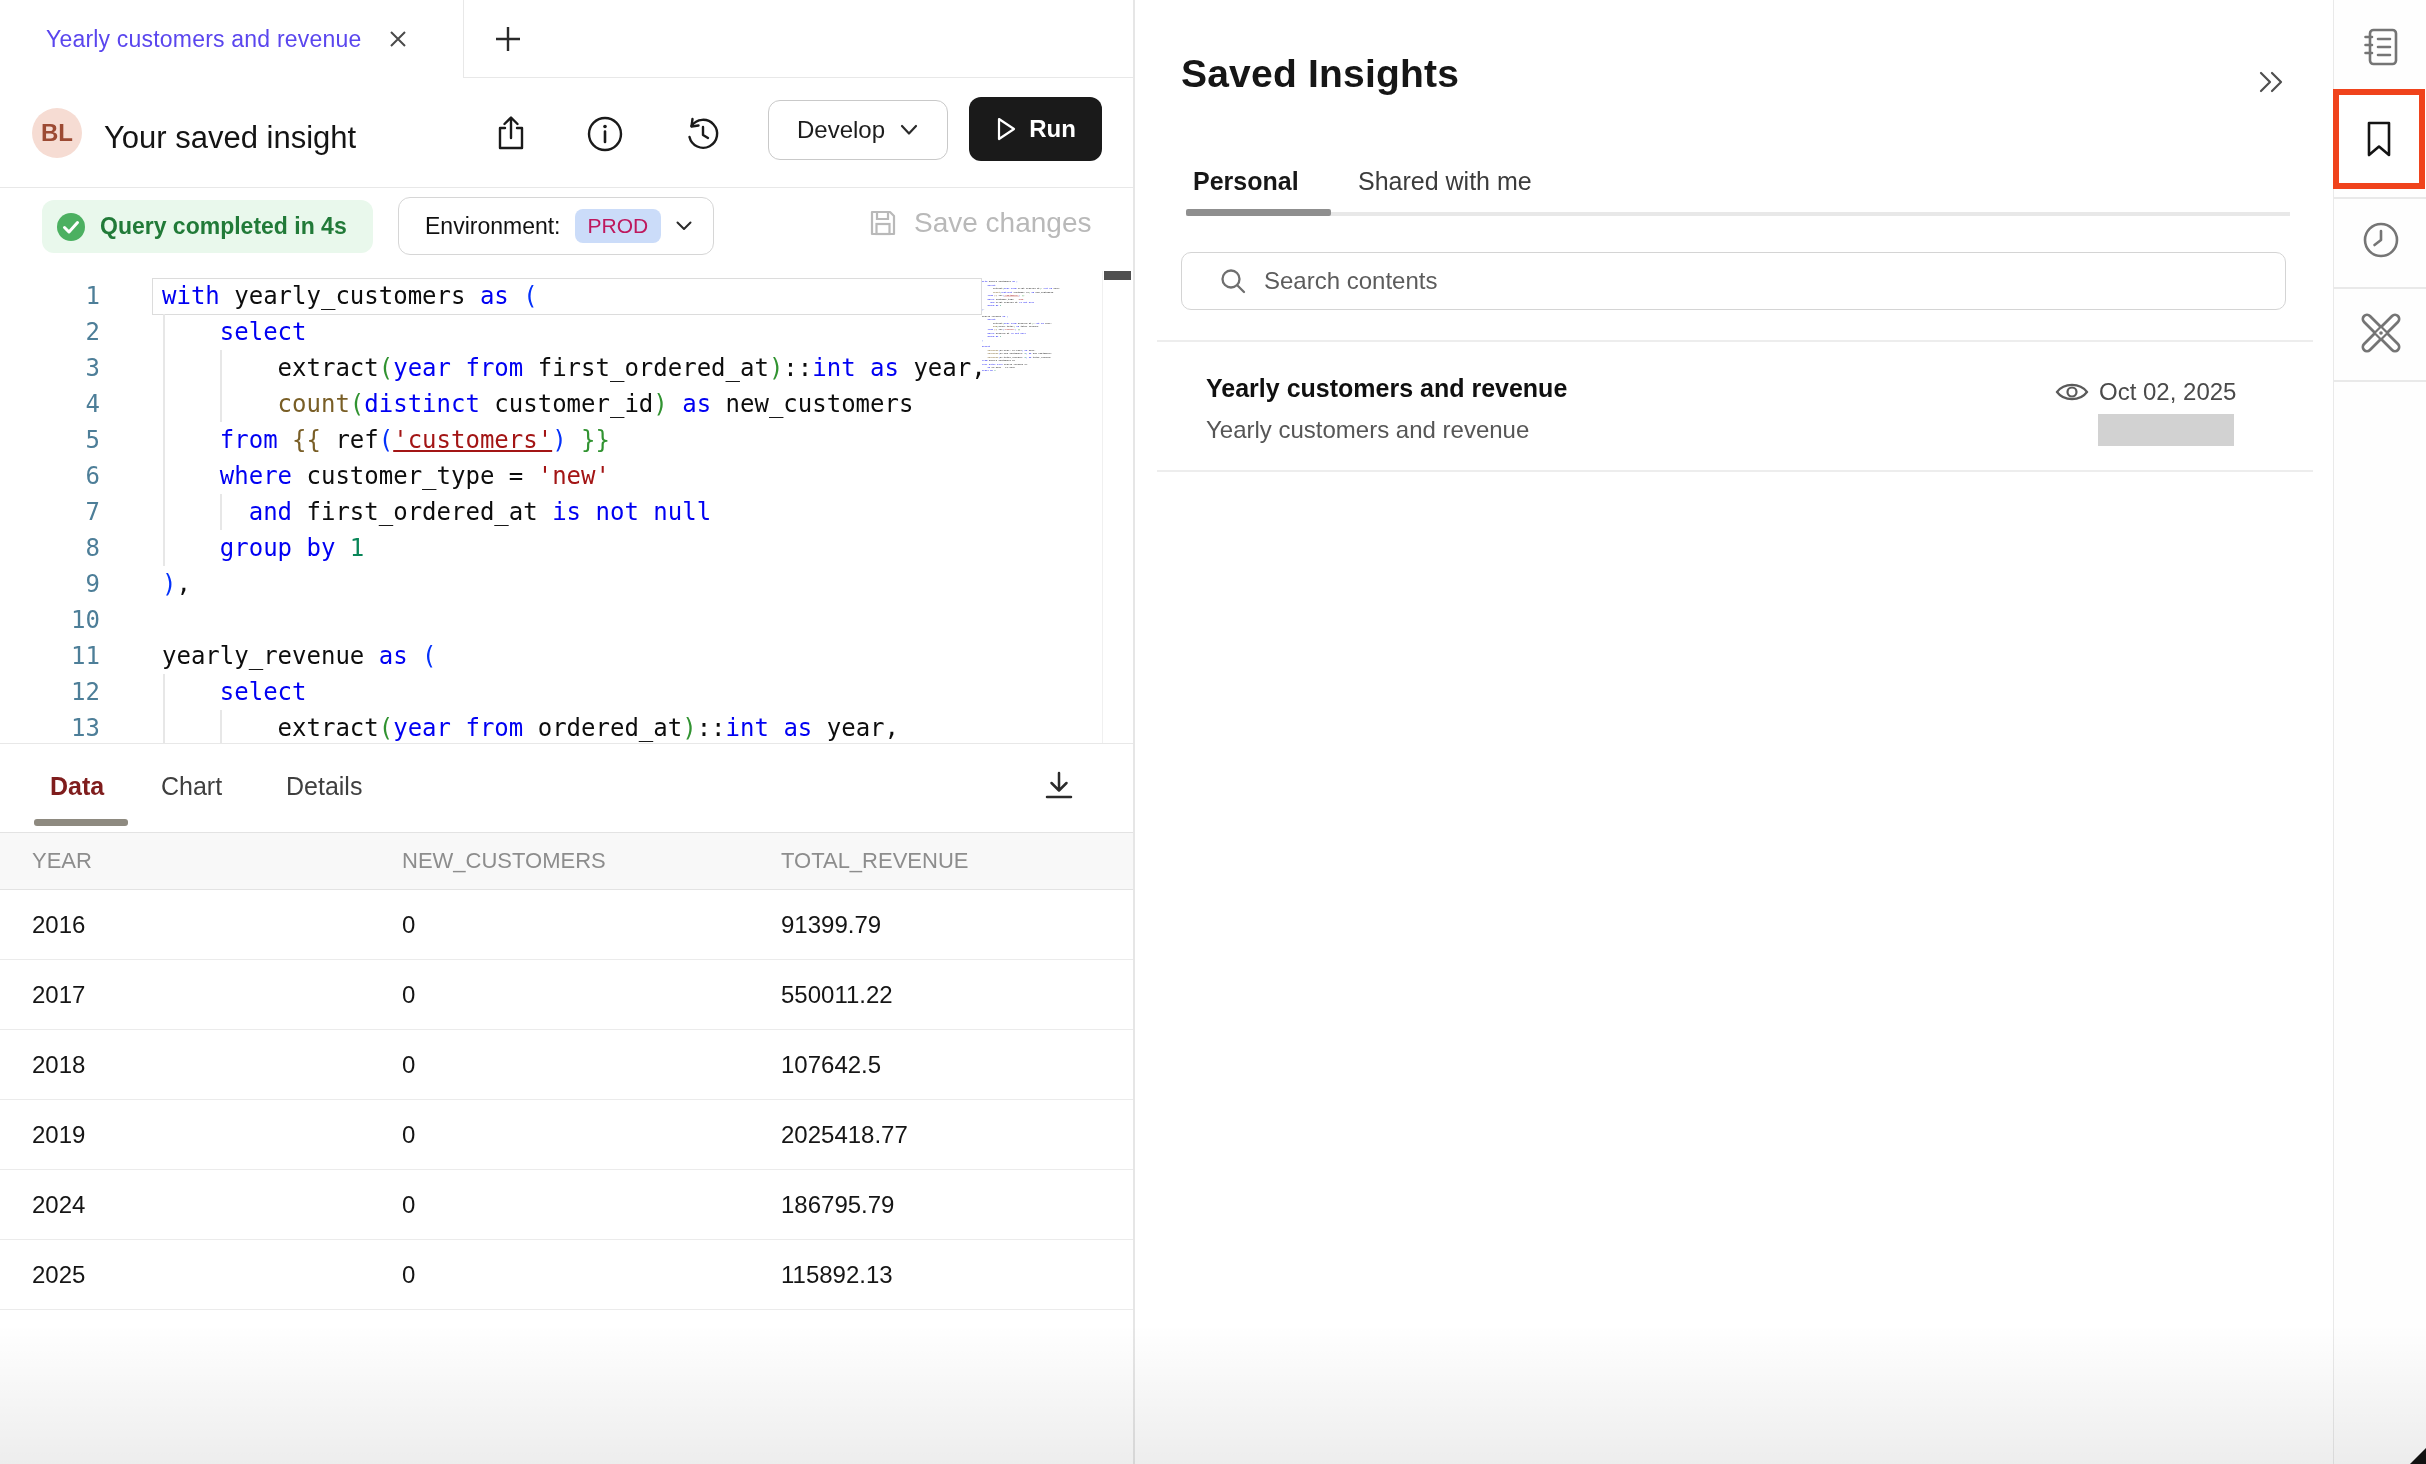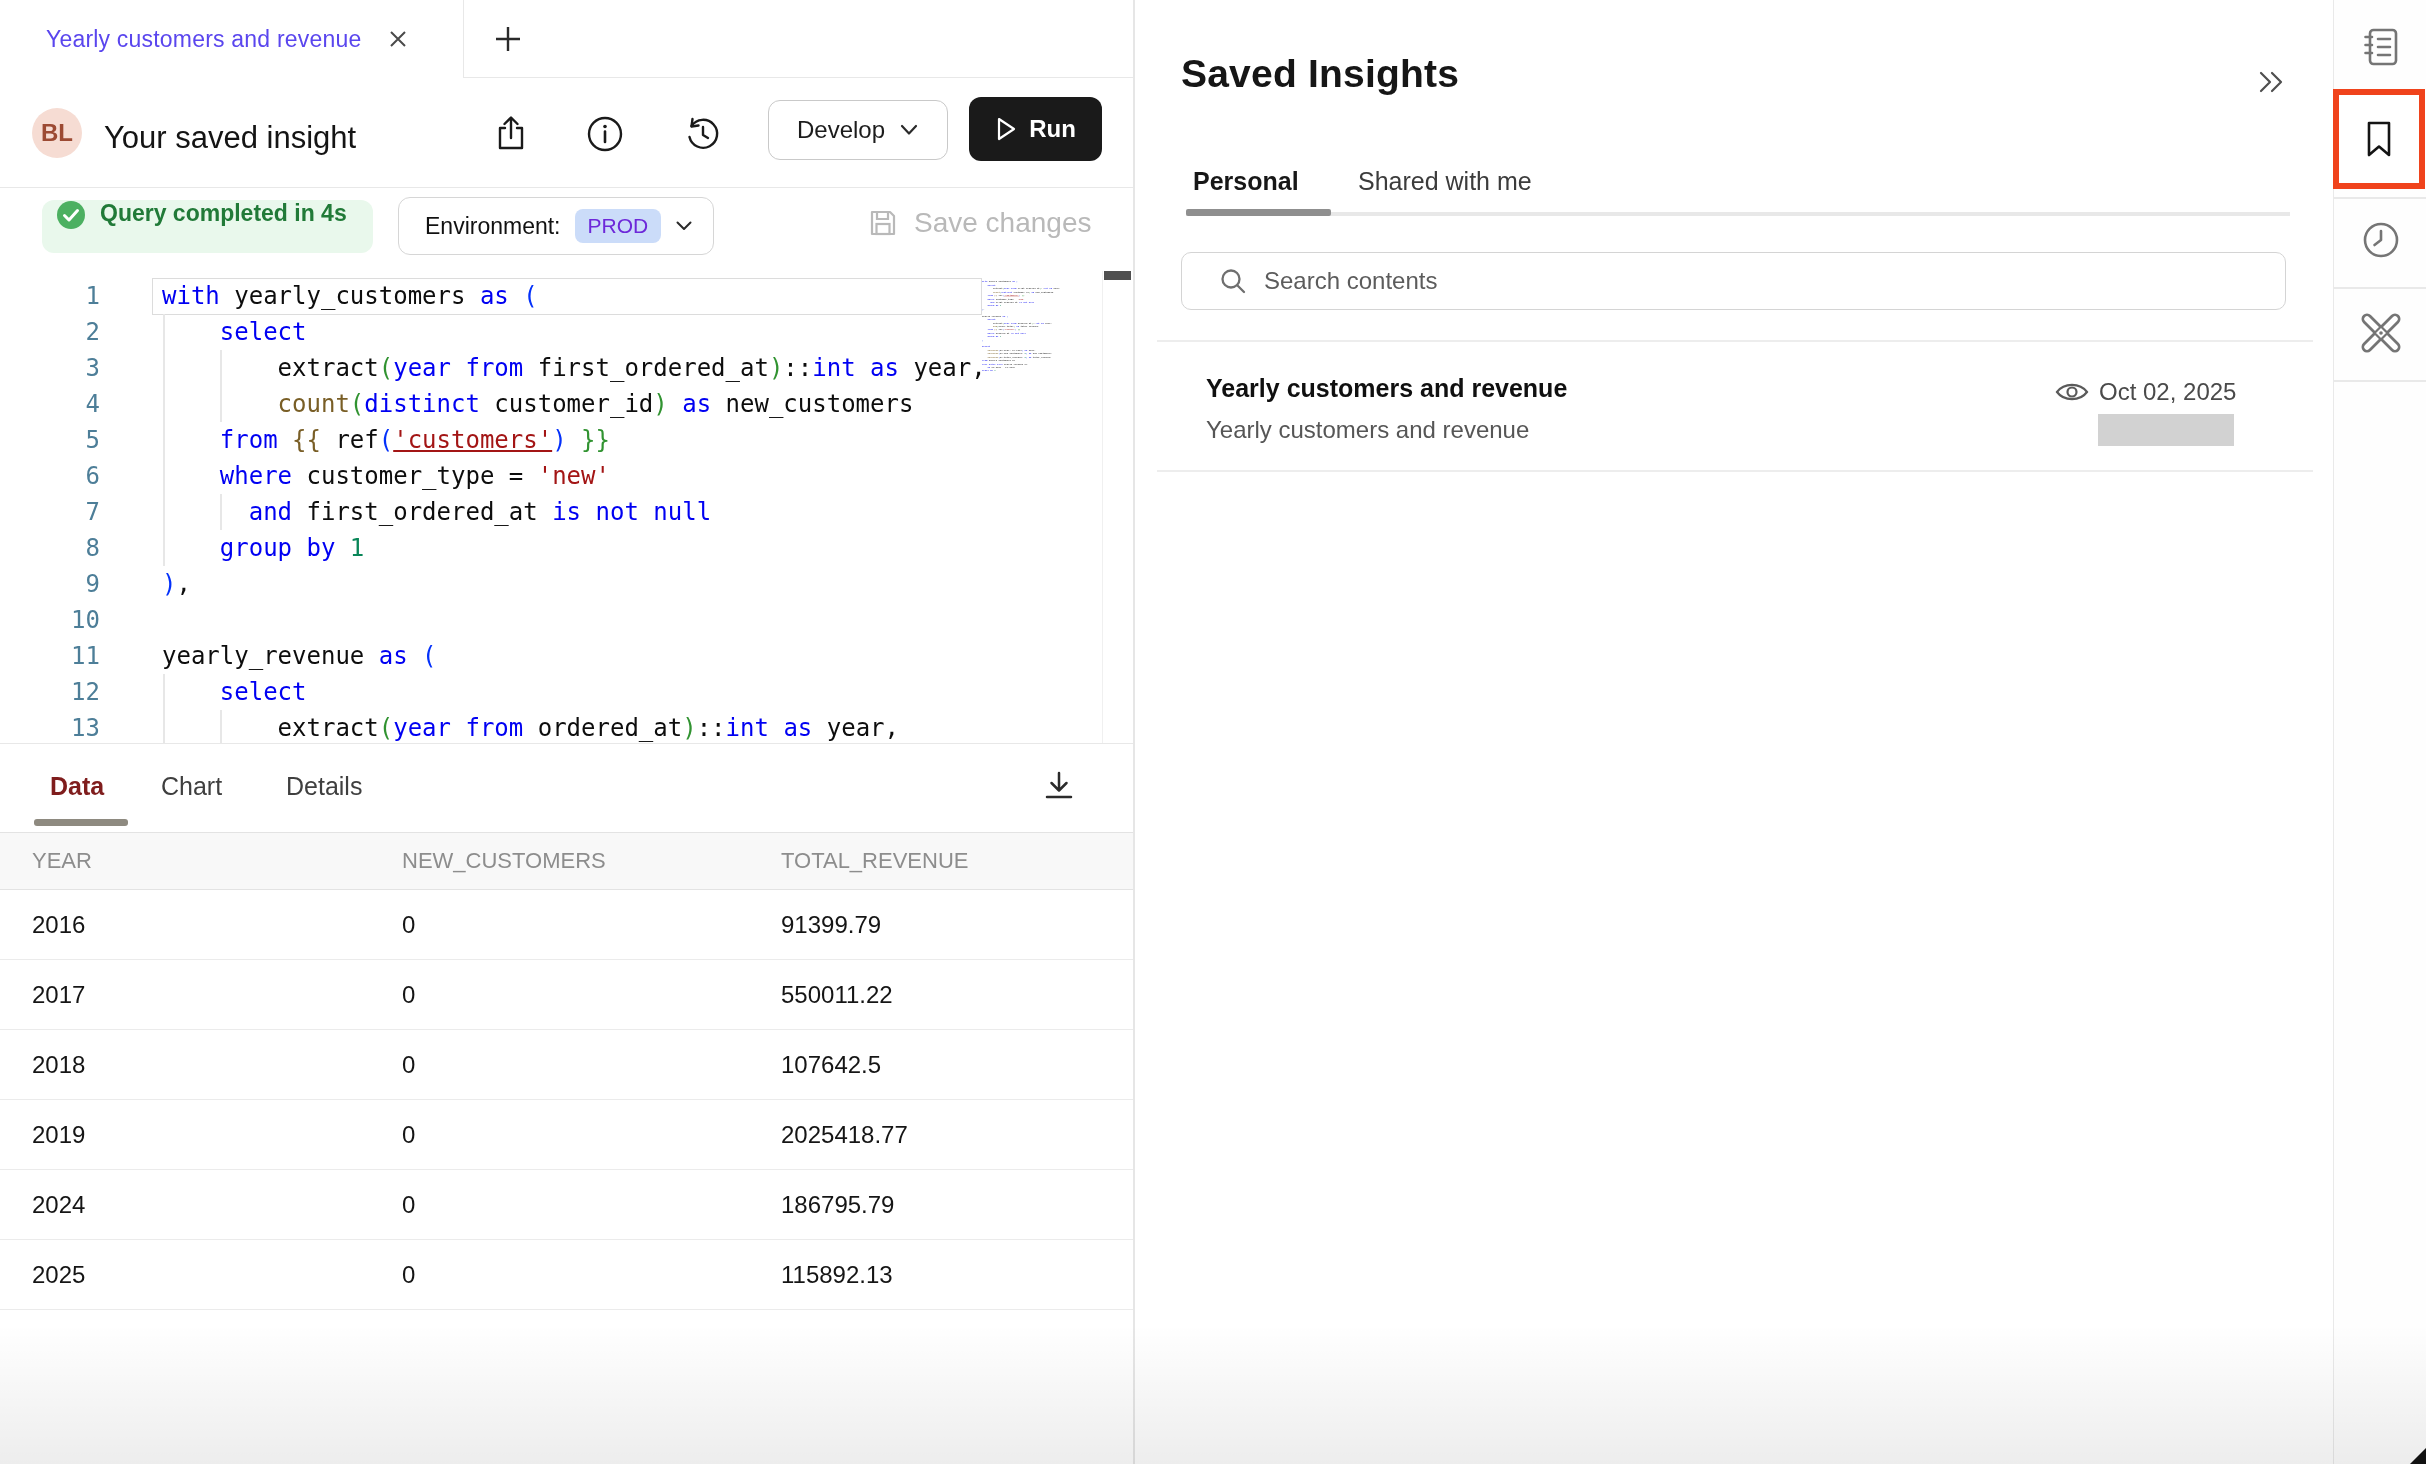--- a/index.html
+++ b/index.html
@@ -13,25 +13,25 @@
   .tab { position:absolute; left:0; top:0; width:464px; height:78px; border-right:1px solid #e8e8e8; display:flex; align-items:center; padding-left:46px; background:#fff; cursor:pointer; }
   .tab-title { color:#5a46ee; font-size:23px; letter-spacing:.2px; white-space:nowrap; }
   .tab-close { margin-left:22px; width:30px; height:30px; display:flex; align-items:center; justify-content:center; }
   .plus-btn { position:absolute; left:486px; top:17px; width:44px; height:44px; display:flex; align-items:center; justify-content:center; }
   .toolbar { position:absolute; left:0; top:79px; width:1133px; height:109px; border-bottom:1px solid #e8e8e8; background:#fff; }
   .avatar { position:absolute; left:32px; top:108px; width:50px; height:50px; border-radius:50%; background:#f6dcd3; color:#9c4a33; font-weight:700; font-size:24px; display:flex; align-items:center; justify-content:center; }
   .doc-title { position:absolute; left:104px; top:120px; font-size:31px; color:#141414; }
   .icon-btn { position:absolute; top:112px; width:44px; height:44px; display:flex; align-items:center; justify-content:center; }
   .develop-btn { position:absolute; left:768px; top:100px; width:180px; height:60px; border:1.5px solid #c9c9c9; border-radius:12px; background:#fff; display:flex; align-items:center; justify-content:center; gap:14px; font-size:24px; color:#1c1c1c; cursor:pointer; }
   .run-btn { position:absolute; left:969px; top:97px; width:133px; height:64px; border:none; border-radius:12px; background:#1a1a1a; color:#fff; display:flex; align-items:center; justify-content:center; gap:12px; font-size:24px; font-weight:600; cursor:pointer; }
-  .status-pill { position:absolute; left:42px; top:200px; height:53px; padding:0 26px 0 14px; border-radius:12px; background:#e9f8ec; display:flex; gap:14px; }
+  .status-pill { position:absolute; left:42px; top:200px; height:53px; padding:0 26px 0 14px; border-radius:12px; background:#e9f8ec; display:flex; align-items:center; gap:14px; }
   .status-pill span { color:#217a38; font-size:23px; font-weight:600; }
   .env-box { position:absolute; left:398px; top:197px; height:58px; padding:0 20px 0 26px; border:1.5px solid #d6d6d6; border-radius:12px; background:#fff; display:flex; align-items:center; gap:14px; cursor:pointer; }
   .env-label { font-size:23px; color:#111; }
-  .env-value { background:#cbdcf9; color:#6d28d9; border-radius:8px; padding:5px 13px; font-size:21px; font-weight:500; }
+  .env-value { background:#cbdcf9; color:#be185d; border-radius:8px; padding:5px 13px; font-size:21px; font-weight:500; }
   .save-btn { position:absolute; left:868px; top:207px; display:flex; align-items:center; gap:16px; color:#b9b9b9; font-size:28px; font-weight:500; }
   
   .editor { position:absolute; left:0; top:278px; width:1133px; height:465px; overflow:hidden; background:#fff; font-family:"DejaVu Sans Mono", monospace; }
   .gutter { position:absolute; left:0; top:0; width:100px; }
   .ln { height:36px; line-height:36px; text-align:right; color:#4d7e98; font-size:24px; }
   .codearea { position:absolute; left:162px; top:0; width:820px; overflow:hidden; }
   .cl { height:36px; line-height:36px; font-size:24px; white-space:pre; color:#000; }
   .c-k { color:#0000f2; } .c-d { color:#0d0d0d; } .c-fn { color:#795e26; }
   .c-s { color:#a31515; } .c-su { color:#a31515; text-decoration:underline; }
   .c-n { color:#098658; } .c-b1 { color:#0431fa; } .c-b2 { color:#319331; }

